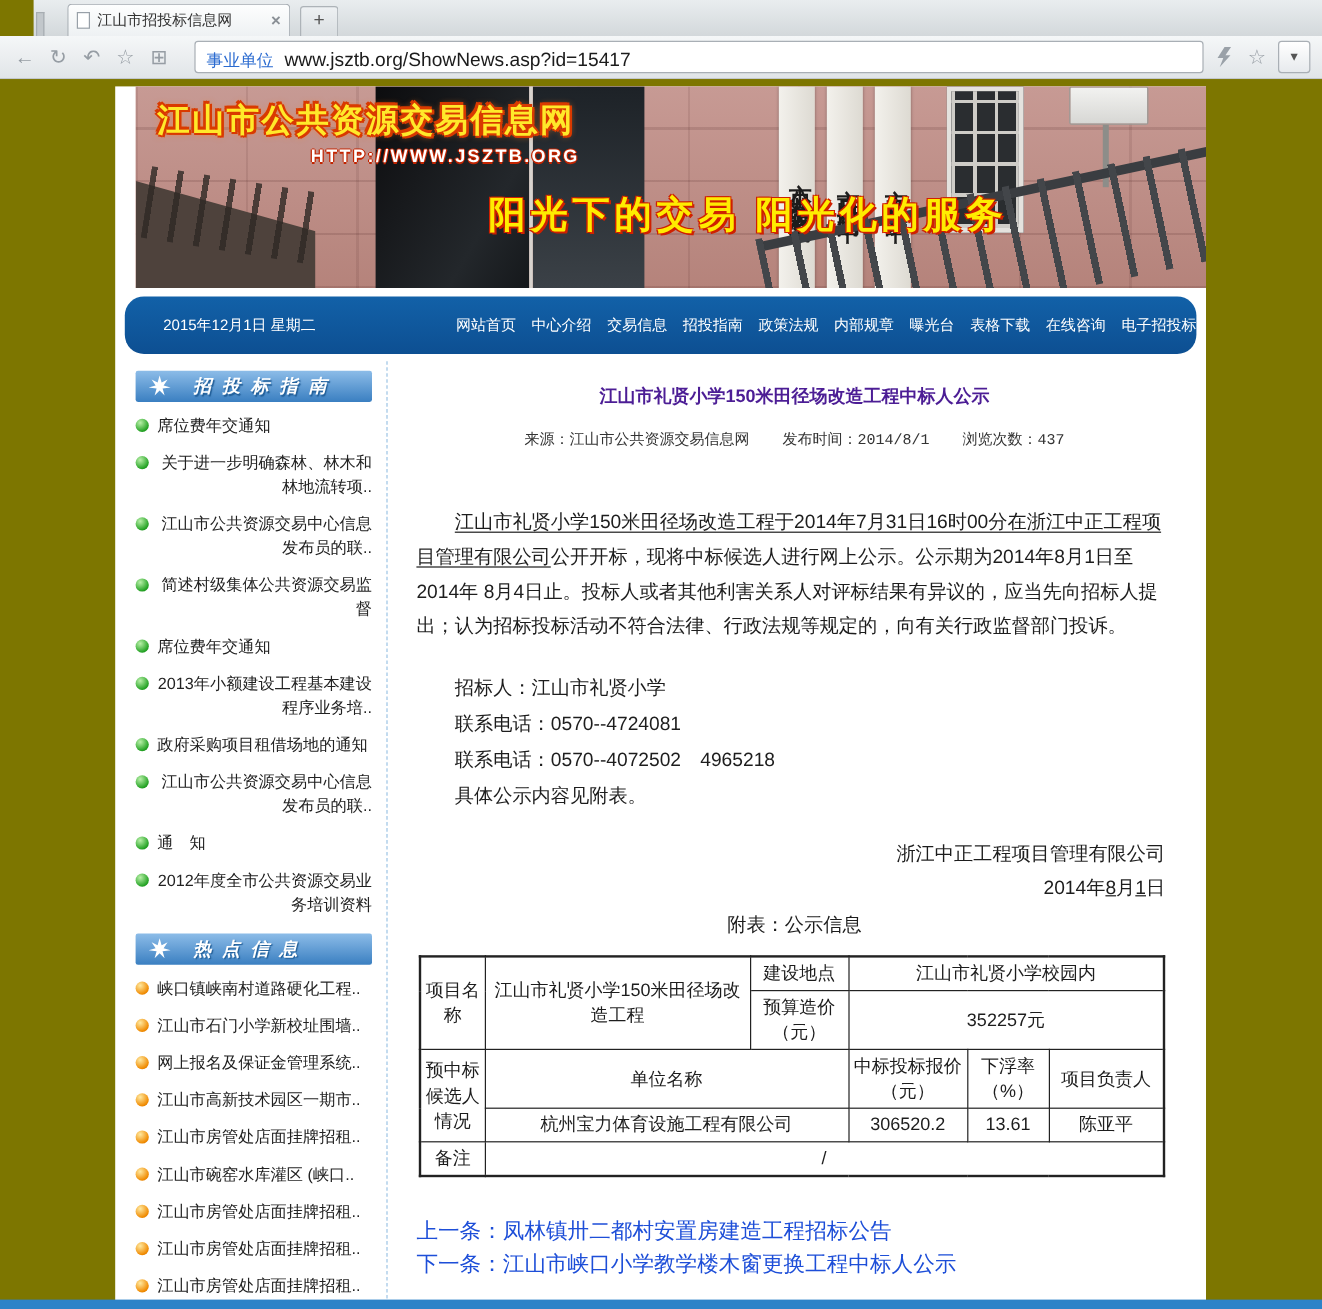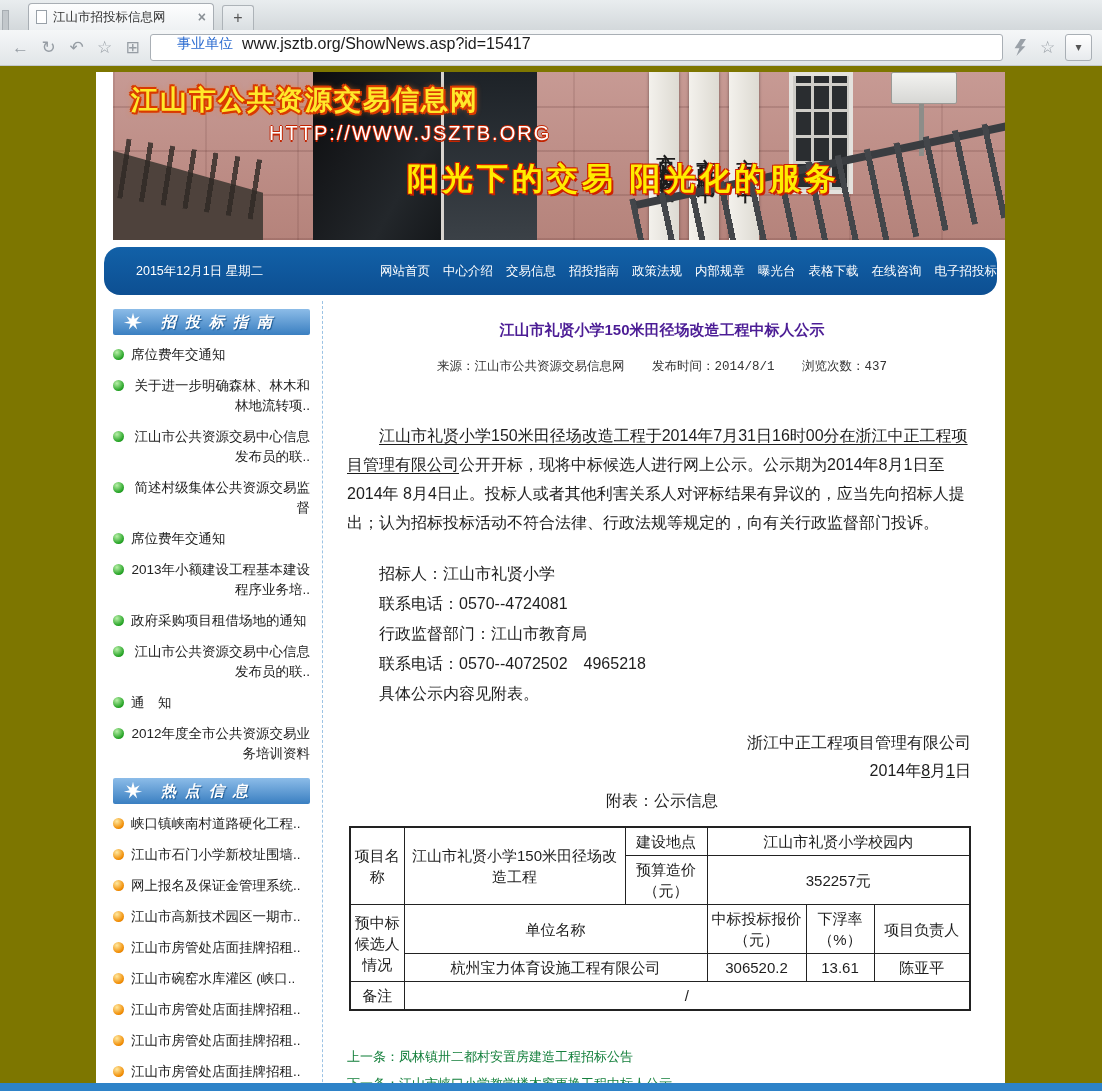--- a/index.html
+++ b/index.html
@@ -2,32 +2,32 @@
 <html><head>
 <meta charset="utf-8">
 <style>
   * { margin:0; padding:0; box-sizing:border-box; }
   html,body { width:1102px; height:1091px; overflow:hidden; }
   body { font-family:"Liberation Sans","DejaVu Sans",sans-serif; }
   .screen { position:relative; width:1102px; height:1091px; background:#7d7600; }
 
   
   .chrome { position:relative; width:100%; height:66px; }
-  .tabbar { height:30px; background:linear-gradient(#e9edef,#d3d8db); position:relative; }
+  .tabbar { height:30px; background:linear-gradient(#e9edef,#d3d8db); position:relative;margin-left:28px; }
   .edge-strip { position:absolute; left:2px; top:10px; width:7px; height:20px; background:#c2c7cb; border:1px solid #a7adb2; border-bottom:none; }
   .tab { position:absolute; left:28px; top:3px; width:186px; height:27px; background:linear-gradient(#fdfefe,#eef1f3);
          border:1px solid #a8aeb4; border-bottom:none; border-radius:4px 4px 0 0; display:flex; align-items:center; padding:0 7px; gap:6px; }
   .page-icon { width:11px; height:14px; background:#fff; border:1px solid #98a0a8; flex:0 0 auto; }
   .tab-title { font-size:12.5px; color:#333; flex:1; white-space:nowrap; overflow:hidden; }
   .tab-close { color:#8a9096; font-size:14px; font-weight:bold; cursor:default; }
   .newtab { position:absolute; left:222px; top:5px; width:32px; height:25px; background:linear-gradient(#eef1f3,#d9dee1);
             border:1px solid #adb3b8; border-bottom:none; border-radius:3px 3px 0 0; text-align:center; line-height:23px; color:#555; font-size:16px; }
   .toolbar { height:36px; background:linear-gradient(#f5f7f8,#e1e5e8); border-bottom:1px solid #c3c8cc; display:flex; align-items:center; padding:0 10px; gap:7px; }
   .tool-icon { color:#969da4; font-size:17px; width:21px; text-align:center; line-height:1; }
-  .urlbar { flex:1; height:27px; background:#fff; border:1px solid #a9afb5; border-radius:3px; display:flex; align-items:flex-start; padding:0 26px; gap:9px; }
+  .urlbar { flex:1; height:27px; background:#fff; border:1px solid #a9afb5; border-radius:3px; display:flex; align-items:flex-end; padding:0 9px; gap:9px;margin-left:12px; }
   .url-badge { color:#2b6bd0; font-size:14px; white-space:nowrap; }
   .url-text { color:#1c1c1c; font-size:16px; white-space:nowrap; }
   .dropdown-btn { width:27px; height:27px; border:1px solid #a9afb5; border-radius:3px; background:linear-gradient(#ffffff,#e7eaed);
                   text-align:center; line-height:25px; color:#555; font-size:12px; }
   .bolt { width:12px; height:17px; background:#9aa1a8; clip-path:polygon(55% 0,100% 0,60% 42%,95% 42%,20% 100%,45% 55%,5% 55%); margin:0 4px; }
 
   
   .page { position:relative; width:100%; height:1025px; background:#7d7600; padding-top:6px; }
   .content { position:relative; margin-left:96px; width:909px; min-height:1011px; background:#fff; }
   .footerbar { position:absolute; left:0; bottom:0; width:1102px; height:8px; background:#2e83c8; }
@@ -53,21 +53,21 @@
   .b-window { position:absolute; left:676px; top:0; width:64px; height:122px; background:#2a2d30; border:4px solid #e4e2de;
       background-image:repeating-linear-gradient(0deg,#cfcdc8 0 3px, transparent 3px 26px),
                        repeating-linear-gradient(90deg,#cfcdc8 0 3px, transparent 3px 18px); }
   .b-ac { position:absolute; left:778px; top:0; width:66px; height:32px; background:linear-gradient(#f2f2f0,#d7d7d4); border:1px solid #9a9a96; border-radius:2px; }
   .b-ac-arm { position:absolute; left:806px; top:32px; width:5px; height:52px; background:#8d8d89; }
   .b-rail { position:absolute; right:-20px; bottom:-14px; width:390px; height:96px; transform:rotate(-12deg);
       background:repeating-linear-gradient(90deg,#43464a 0 6px, transparent 6px 30px); }
   .b-rail-top { position:absolute; right:-24px; bottom:72px; width:400px; height:8px; background:#3a3d41; transform:rotate(-12deg); }
   .banner-title { position:absolute; left:18px; top:10px; font-size:27px; font-weight:bold; color:#ffe92a; letter-spacing:2px; z-index:5;
       text-shadow:-2px 0 #d93a00, 2px 0 #d93a00, 0 -2px #d93a00, 0 2px #d93a00, 2px 2px #d93a00, -2px -2px #d93a00, 0 0 6px #ff7a20; }
-  .banner-url { position:absolute; left:156px; top:50px; font-size:20px; font-weight:normal; color:#fff; letter-spacing:2px; z-index:5;
+  .banner-url { position:absolute; left:146px; top:50px; font-size:15px; font-weight:bold; color:#fff; letter-spacing:2px; z-index:5;
       text-shadow:-1px 0 #c32400, 1px 0 #c32400, 0 -1px #c32400, 0 2px #c32400; }
   .banner-slogan { position:absolute; left:294px; top:86px; font-size:31px; font-weight:bold; color:#ffec00; letter-spacing:4px; z-index:5;
       text-shadow:2px 2px #cf2000, -1px -1px #cf2000, 1px -1px #cf2000, -1px 1px #cf2000; }
 
   
   .navbar { margin:7px 8px 6px 8px; height:48px; border-radius:16px; background:linear-gradient(#1261a8,#0d4f92);
             display:flex; align-items:center; color:#fff; font-size:12.5px; }
   .nav-date { margin-left:32px; width:210px; white-space:nowrap; }
   .nav-links { display:flex; gap:13px; margin-left:105px; white-space:nowrap; }
   .nav-links a { color:#fff; text-decoration:none; cursor:pointer; }
@@ -90,21 +90,21 @@
   .art-title { text-align:center; font-size:15px; font-weight:bold; color:#4c1d95; }
   .art-meta { text-align:center; font-size:12.5px; color:#333; margin-top:18px; }
   .art-meta span { margin:0 12px;font-family:Liberation Mono, monospace; }
   .art-para { margin-top:46px; font-size:16px; line-height:29px; text-indent:2em; color:#1d1d1d; }
   .art-para u { text-underline-offset:3px; }
   .contact { margin-top:22px; margin-left:2em; font-size:16px; line-height:30px; color:#1d1d1d; }
   .signature { margin-top:20px; text-align:right; font-size:16px; line-height:28px; padding-right:6px; color:#1d1d1d; }
   .attach { margin-top:6px; text-align:center; font-size:16px; color:#1d1d1d; }
   .pub-table { margin:14px 0 0 2px; border-collapse:collapse; border:2px solid #222; table-layout:fixed; width:620px; font-size:15px; color:#1d1d1d; }
   .pub-table td { border:1px solid #222; text-align:center; padding:3px 2px; line-height:21px; }
-  .prevnext { margin-top:32px; font-size:13px; color:#15803d; line-height:27px; }
+  .prevnext { margin-top:32px; font-size:18px; color:#1d4ed8; line-height:27px; }
   .prevnext div { cursor:pointer; }
 </style>
 </head>
 <body>
 
 <div class="screen">
 
   <div class="chrome">
     <div class="tabbar">
       <div class="edge-strip"></div>
@@ -274,21 +274,20 @@
           <div class="art-title">江山市礼贤小学150米田径场改造工程中标人公示</div>
           <div class="art-meta">
             <span>来源：江山市公共资源交易信息网</span>
             <span>发布时间：2014/8/1</span>
             <span>浏览次数：437</span>
           </div>
           <p class="art-para"><u>江山市礼贤小学150米田径场改造工程于2014年7月31日16时00分在浙江中正工程项目管理有限公司</u><span>公开开标，现将中标候选人进行网上公示。公示期为2014年8月1日至2014年 8月4日止。投标人或者其他利害关系人对评标结果有异议的，应当先向招标人提出；认为招标投标活动不符合法律、行政法规等规定的，向有关行政监督部门投诉。</span></p>
           <div class="contact">
             <div>招标人：江山市礼贤小学</div>
             <div>联系电话：0570--4724081</div>
-            <div>行政监督部门：江山市教育局</div>
             <div>联系电话：0570--4072502　4965218</div>
             <div>具体公示内容见附表。</div>
           </div>
           <div class="signature">
             <div>浙江中正工程项目管理有限公司</div>
             <div><span>2014年</span><u>8</u><span>月</span><u>1</u><span>日</span></div>
           </div>
           <div class="attach">附表：公示信息</div>
 
           <table class="pub-table">

